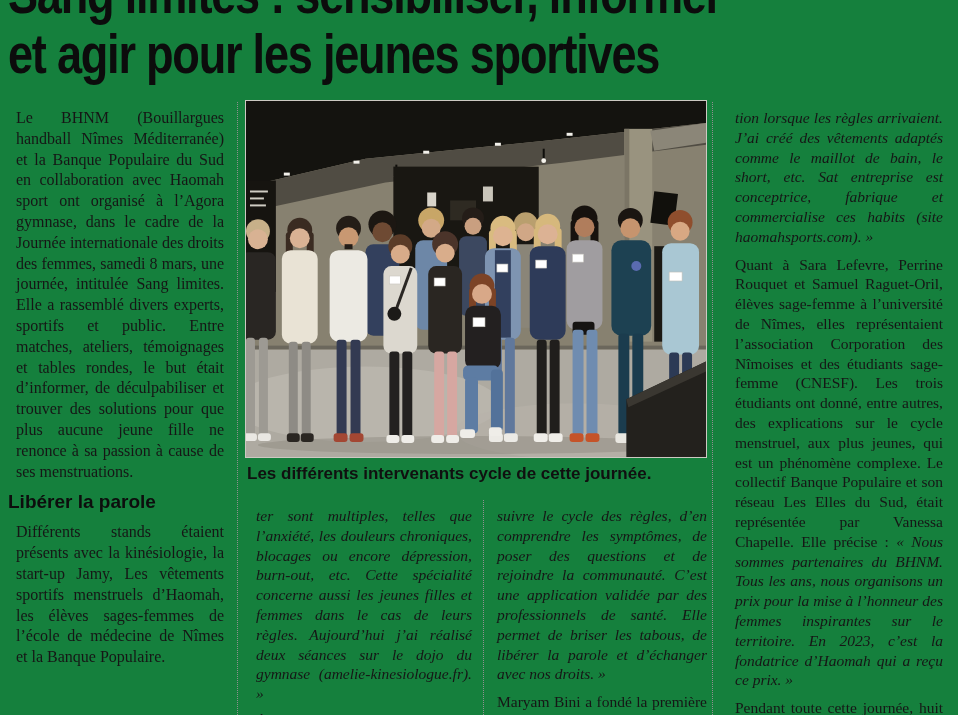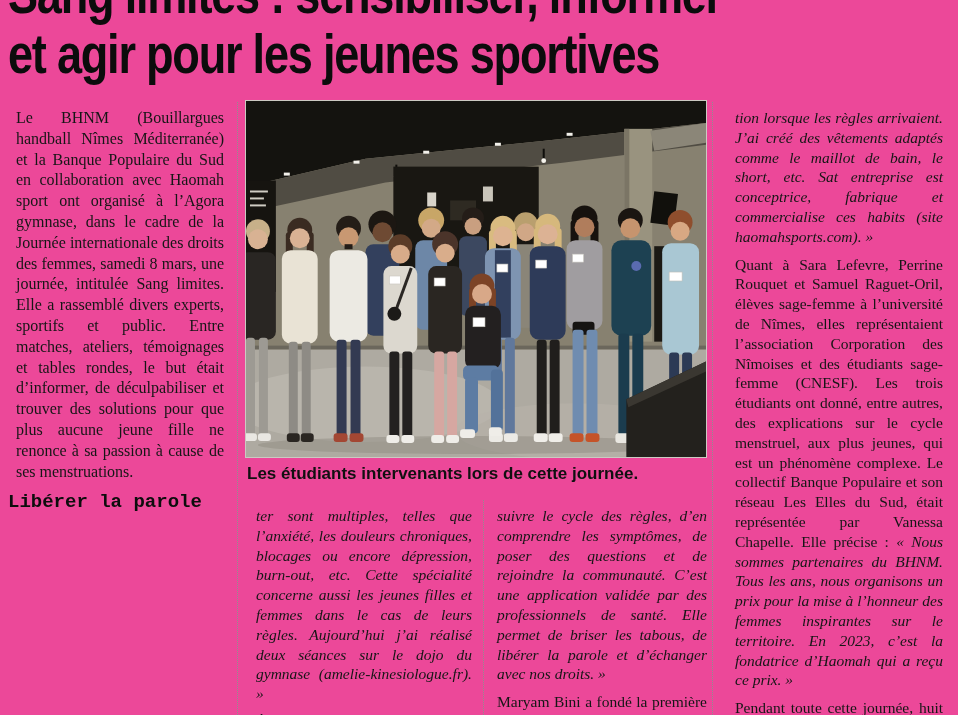--- a/index.html
+++ b/index.html
@@ -1,18 +1,18 @@
 <!DOCTYPE html>
 <html lang="fr"><head>
 <meta charset="utf-8">
 <style>
   html,body{margin:0;padding:0;}
   #page{
     position:relative; width:958px; height:715px; overflow:hidden;
-    background:#ec4899;
+    background:#15803d;
     font-family:"Liberation Serif", serif;
   }
   
   #headline{
     position:absolute; left:8px; top:-36px; width:1150px;
     font-family:"Liberation Sans", sans-serif;
     font-weight:700; font-size:55px; line-height:60px;
     letter-spacing:-1.5px; color:#0c0c0c;
     transform:scaleX(0.82); transform-origin:left top;
     white-space:nowrap;
@@ -24,21 +24,21 @@
     text-align:justify;
   }
   #col1{left:8px;  width:224px; font-size:16px; line-height:20.8px;}
   #col2{left:248px; top:498px; width:232px; height:217px;}
   #col3{left:489px; top:498px; width:226px; height:217px;}
   #col4{left:727px; width:224px;}
   .para{margin:8px;}
   .roman{font-style:normal;}
   .italic{font-style:italic;}
   .subhead{
-    font-family:Liberation Mono, monospace;
+    font-family:Liberation Sans, sans-serif;
     font-weight:700; font-size:19px; line-height:24px; color:#0d0d0d;
     margin:7px 0 4px; text-align:left;
   }
   
   .rule{position:absolute; width:0; border-left:1px dotted #8f8f8f;}
   #rule1{left:237px; top:102px; height:613px;}
   #rule2{left:483px; top:500px; height:215px;}
   #rule3{left:712px; top:102px; height:613px;}
   
   #photo{
@@ -62,20 +62,21 @@
     <div>et agir pour les jeunes sportives</div>
   </div>
 
   <div id="rule1" class="rule"></div>
   <div id="rule2" class="rule"></div>
   <div id="rule3" class="rule"></div>
 
   <div id="col1" class="col">
       <p class="para"><span class="roman">Le BHNM (Bouillargues handball Nîmes Méditerranée) et la Banque Populaire du Sud en collaboration avec Haomah sport ont organisé à l’Agora gymnase, dans le cadre de la Journée internationale des droits des femmes, samedi 8 mars, une journée, intitulée Sang limites. Elle a rassemblé divers experts, sportifs et public. Entre matches, ateliers, témoignages et tables rondes, le but était d’informer, de déculpabiliser et trouver des solutions pour que plus aucune jeune fille ne renonce à sa passion à cause de ses menstruations.</span></p>
       <div class="subhead">Libérer la parole</div>
+      <p class="para"><span class="roman">Différents stands étaient présents avec la kinésiologie, la start-up Jamy, Les vêtements sportifs menstruels d’Haomah, les élèves sages-femmes de l’école de médecine de Nîmes et la Banque Populaire.</span></p>
     </div>
 
   <div id="photo">
     <svg viewBox="0 0 462 358" preserveAspectRatio="none">
 
       <rect x="0" y="0" width="462" height="358" fill="#878170"></rect>
 
       <path d="M0,0 H462 V22 L300,40 L120,58 L0,86 Z" fill="#14130f"></path>
       <path d="M0,86 L120,58 L300,40 L462,22 V44 L318,62 L140,82 L0,112 Z" fill="#504c43"></path>
 
@@ -265,21 +266,21 @@
           <rect x="246" y="270" width="12" height="62" rx="4" fill="#53729a"></rect>
           <rect x="215" y="330" width="15" height="9" rx="3" fill="#efede8"></rect>
           <rect x="244" y="328" width="13" height="9" rx="3" fill="#efede8"></rect>
         </g>
 
       <path d="M382,300 L462,262 L462,358 L382,358 Z" fill="#23211d"></path>
       <path d="M382,300 L462,262 L462,272 L384,308 Z" fill="#3a3731"></path>
     </svg>
   </div>
 
-  <div id="caption">Les étudiants intervenants lors de cette journée.</div>
+  <div id="caption">Les différents intervenants cycle de cette journée.</div>
 
   <div id="col2" class="col">
       <p class="para"><span class="italic">ter sont multiples, telles que l’anxiété, les douleurs chroniques, blocages ou encore dépression, burn-out, etc. Cette spécialité concerne aussi les jeunes filles et femmes dans le cas de leurs règles. Aujourd’hui j’ai réalisé deux séances sur le dojo du gymnase (amelie-kinesiologue.fr). »</span></p>
       <p class="para"><span class="roman">Éléonore Joachim a créé sa start-up Jamy.</span></p>
     </div>
   <div id="col3" class="col">
       <p class="para"><span class="italic">suivre le cycle des règles, d’en comprendre les symptômes, de poser des questions et de rejoindre la communauté. C’est une application validée par des professionnels de santé. Elle permet de briser les tabous, de libérer la parole et d’échanger avec nos droits. »</span></p>
       <p class="para"><span class="roman">Maryam Bini a fondé la première marque d’habits mens</span></p>
     </div>
   <div id="col4" class="col">

